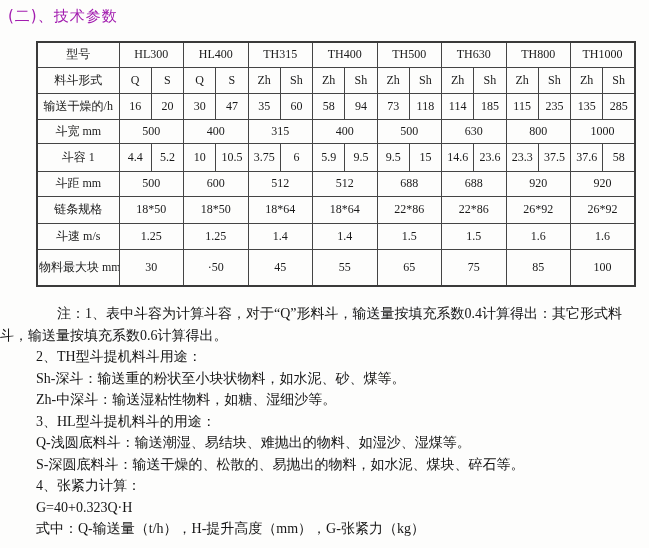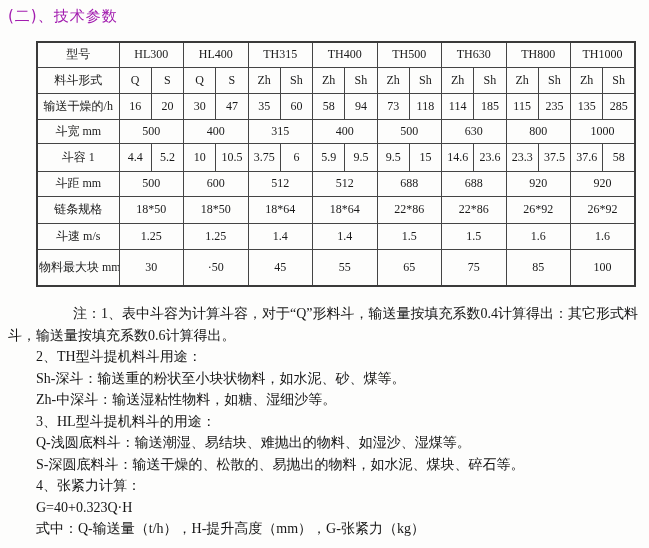--- a/index.html
+++ b/index.html
@@ -34,22 +34,22 @@
   .spec-table tr:nth-child(5){height:28px}
   .spec-table tr:nth-child(6){height:25px}
   .spec-table tr:nth-child(7){height:27px}
   .spec-table tr:nth-child(8){height:26px}
   .spec-table tr:nth-child(9){height:37px}
   .spec-table tr:nth-child(10){height:25px}
   .notes{
     margin-top:16px;font-size:14px;line-height:21.5px;color:#151515;
   }
   .note-line{white-space:nowrap;}
-  .ind-first{padding-left:73px;}
-  .ind-none{padding-left:8px;}
+  .ind-first{padding-left:57px;}
+  .ind-none{padding-left:0;}
   .ind-std{padding-left:36px;}
 </style>
 </head>
 <body>
 
 <div>
 
   <div class="page-title">(二)、技术参数</div>
 
   <table class="spec-table">

